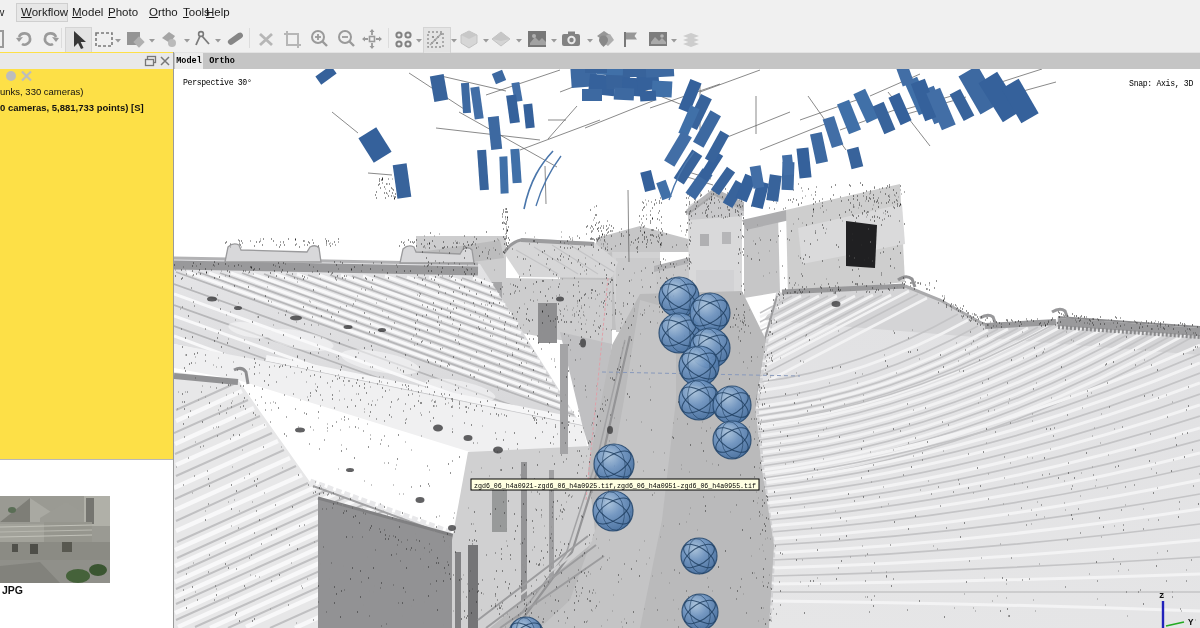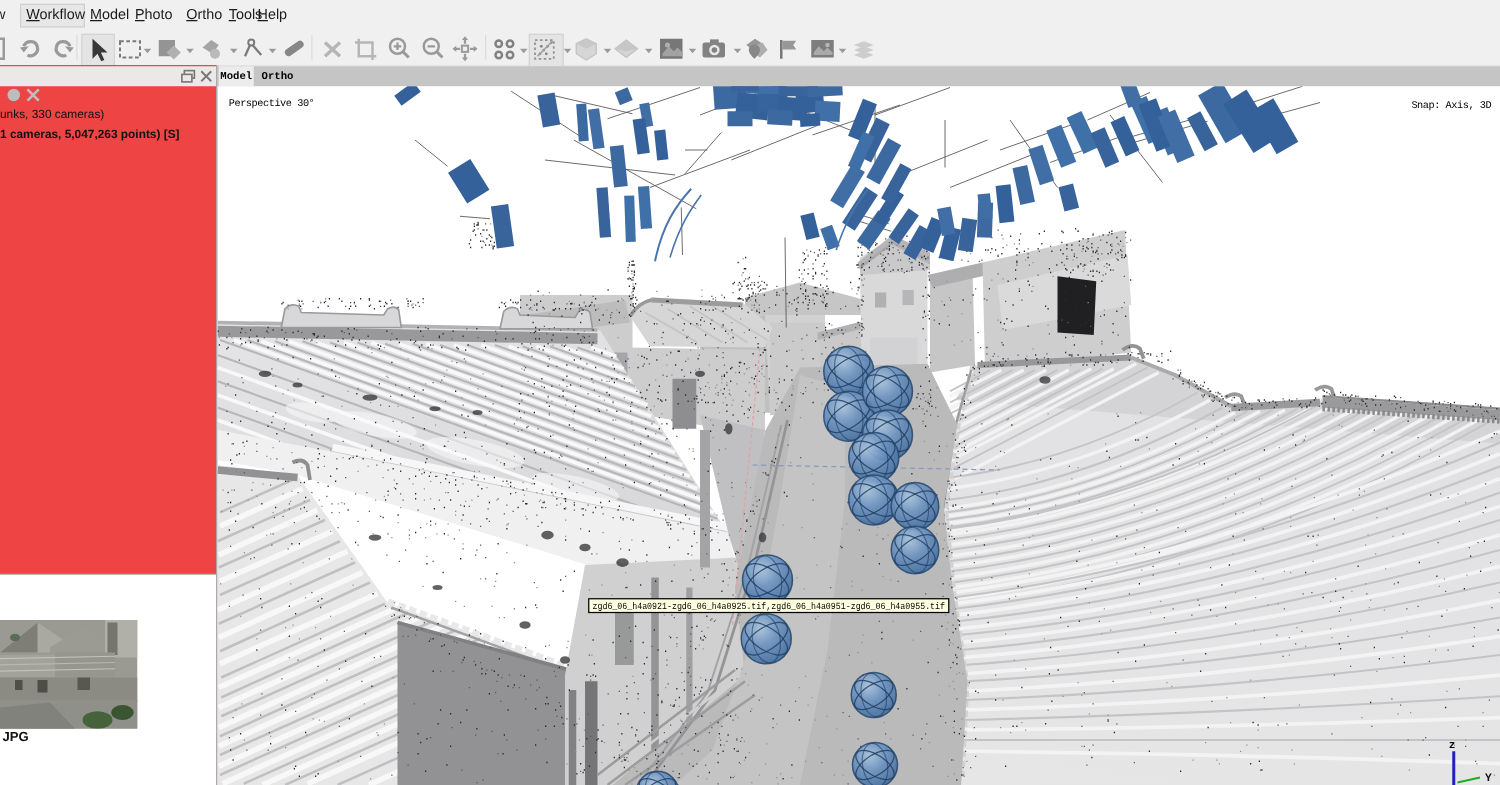--- a/index.html
+++ b/index.html
@@ -158,35 +158,35 @@
 <svg style="position:absolute;left:670px;top:28px" width="8" height="24" viewBox="0 0 8 24">
     <path d="M1 11 l6 0 l-3 3.6 z" fill="#9a9a9a"></path>
   </svg>
 <svg style="position:absolute;left:680px;top:28px" width="22" height="24" viewBox="0 0 22 24">
     <g fill="#cdcdcd">
       <path d="M3 8 L11 5 L19 8 L11 11 Z"></path>
       <path d="M3 12 L11 9 L19 12 L11 15 Z"></path>
       <path d="M3 16 L11 13 L19 16 L11 19 Z"></path>
     </g>
   </svg>
-<div style="position:absolute;left:0;top:52px;width:173px;height:576px;background:#ef4444">
+<div style="position:absolute;left:0;top:52px;width:173px;height:576px;background:#fde047">
     <div style="position:absolute;left:0;top:1px;width:173px;height:16px;background:#e9e9e9"></div>
     <svg style="position:absolute;left:144px;top:3px" width="13" height="12" viewBox="0 0 13 12">
       <rect x="3.5" y="1.5" width="8" height="6" fill="none" stroke="#777" stroke-width="1.3"></rect>
       <rect x="1.5" y="4.5" width="8" height="6" fill="#e9e9e9" stroke="#777" stroke-width="1.3"></rect>
     </svg>
     <svg style="position:absolute;left:159px;top:3px" width="12" height="12" viewBox="0 0 12 12">
       <path d="M2 2 L10 10 M10 2 L2 10" stroke="#777" stroke-width="1.5"></path>
     </svg>
     <svg style="position:absolute;left:4px;top:17px" width="40" height="14" viewBox="0 0 40 14">
       <circle cx="7" cy="7" r="5" fill="#bdbdbd"></circle>
       <path d="M18 2.5 L27 11.5 M27 2.5 L18 11.5" stroke="#bdbdbd" stroke-width="2.2"></path>
     </svg>
     <div style="position:absolute;left:0px;top:34px;font-size:9.5px;color:#111;white-space:nowrap">unks, 330 cameras)</div>
-    <div style="position:absolute;left:0px;top:50px;font-size:9.5px;font-weight:bold;color:#111;white-space:nowrap">1 cameras, 5,047,263 points) [S]</div>
+    <div style="position:absolute;left:0px;top:50px;font-size:9.5px;font-weight:bold;color:#111;white-space:nowrap">0 cameras, 5,881,733 points) [S]</div>
     <div style="position:absolute;left:0;top:407px;width:173px;height:1px;background:#b8b8b8"></div>
     <div style="position:absolute;left:0;top:408px;width:173px;height:168px;background:#ffffff"></div>
   </div>
 <svg style="position:absolute;left:0;top:496px" width="110" height="87" viewBox="0 0 110 87">
     <rect width="110" height="87" fill="#9a9a93"></rect>
     <path d="M0 26 L30 2 L66 26 Z" fill="#a9a9a2"></path>
     <path d="M0 26 L30 2 L30 26 Z" fill="#7e7e77"></path>
     <path d="M40 22 L66 6 L92 22 L92 30 L40 30 Z" fill="#9b9b94"></path>
     <rect x="84" y="0" width="26" height="30" fill="#b0b0a8"></rect>
     <rect x="86" y="2" width="8" height="26" fill="#757570"></rect>

